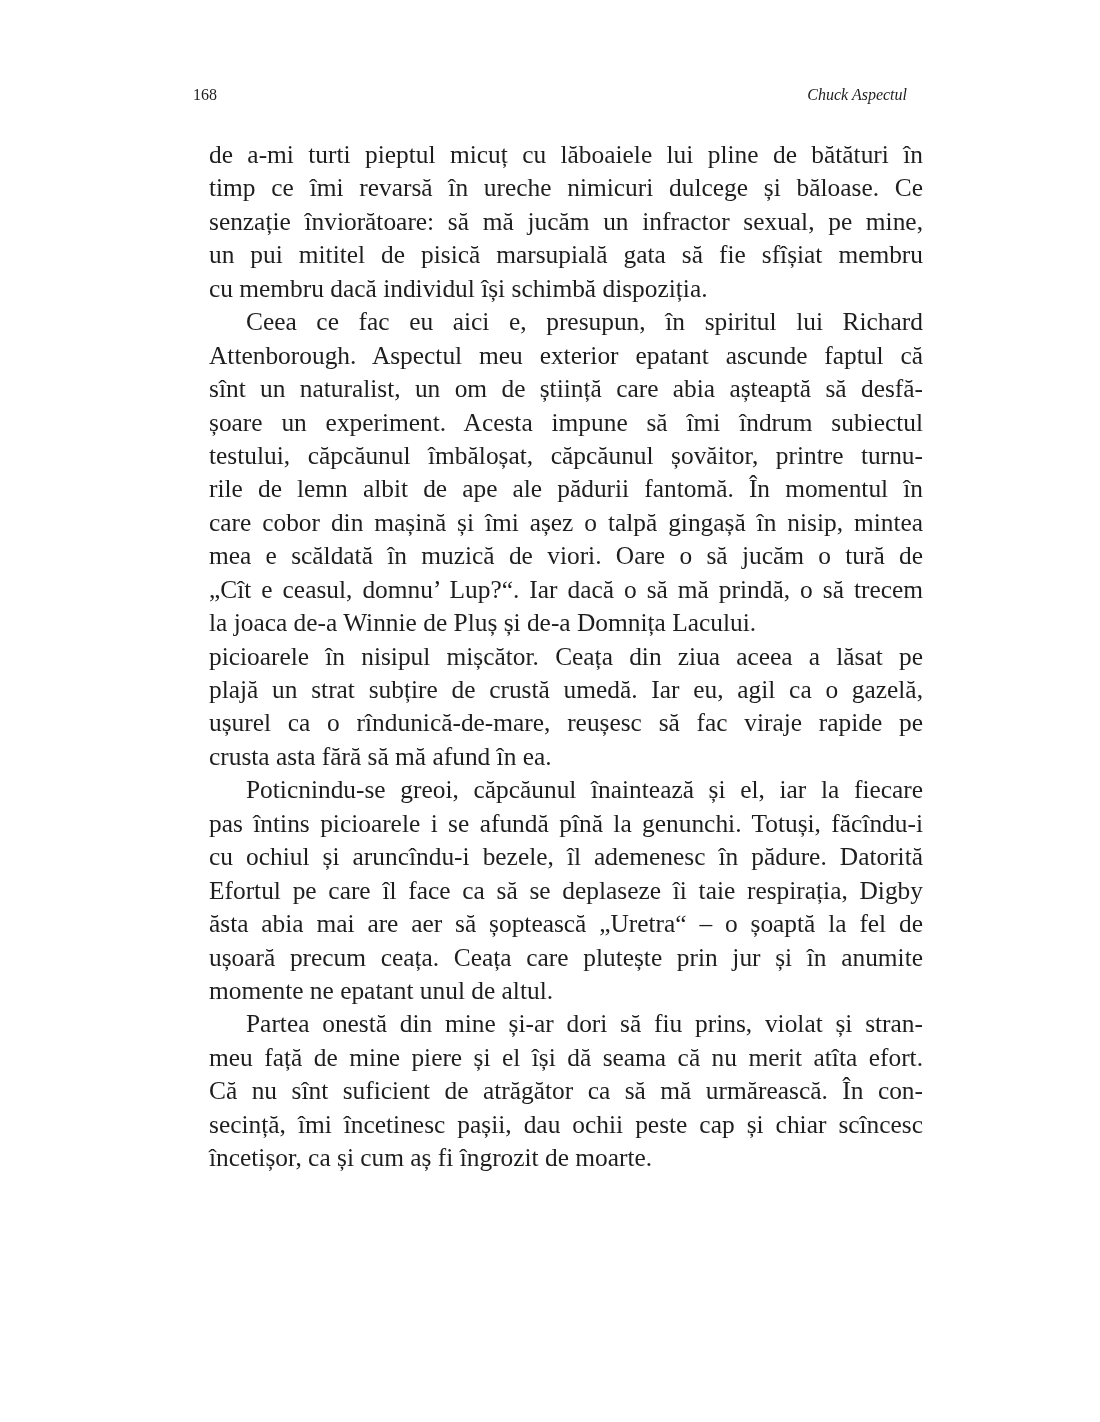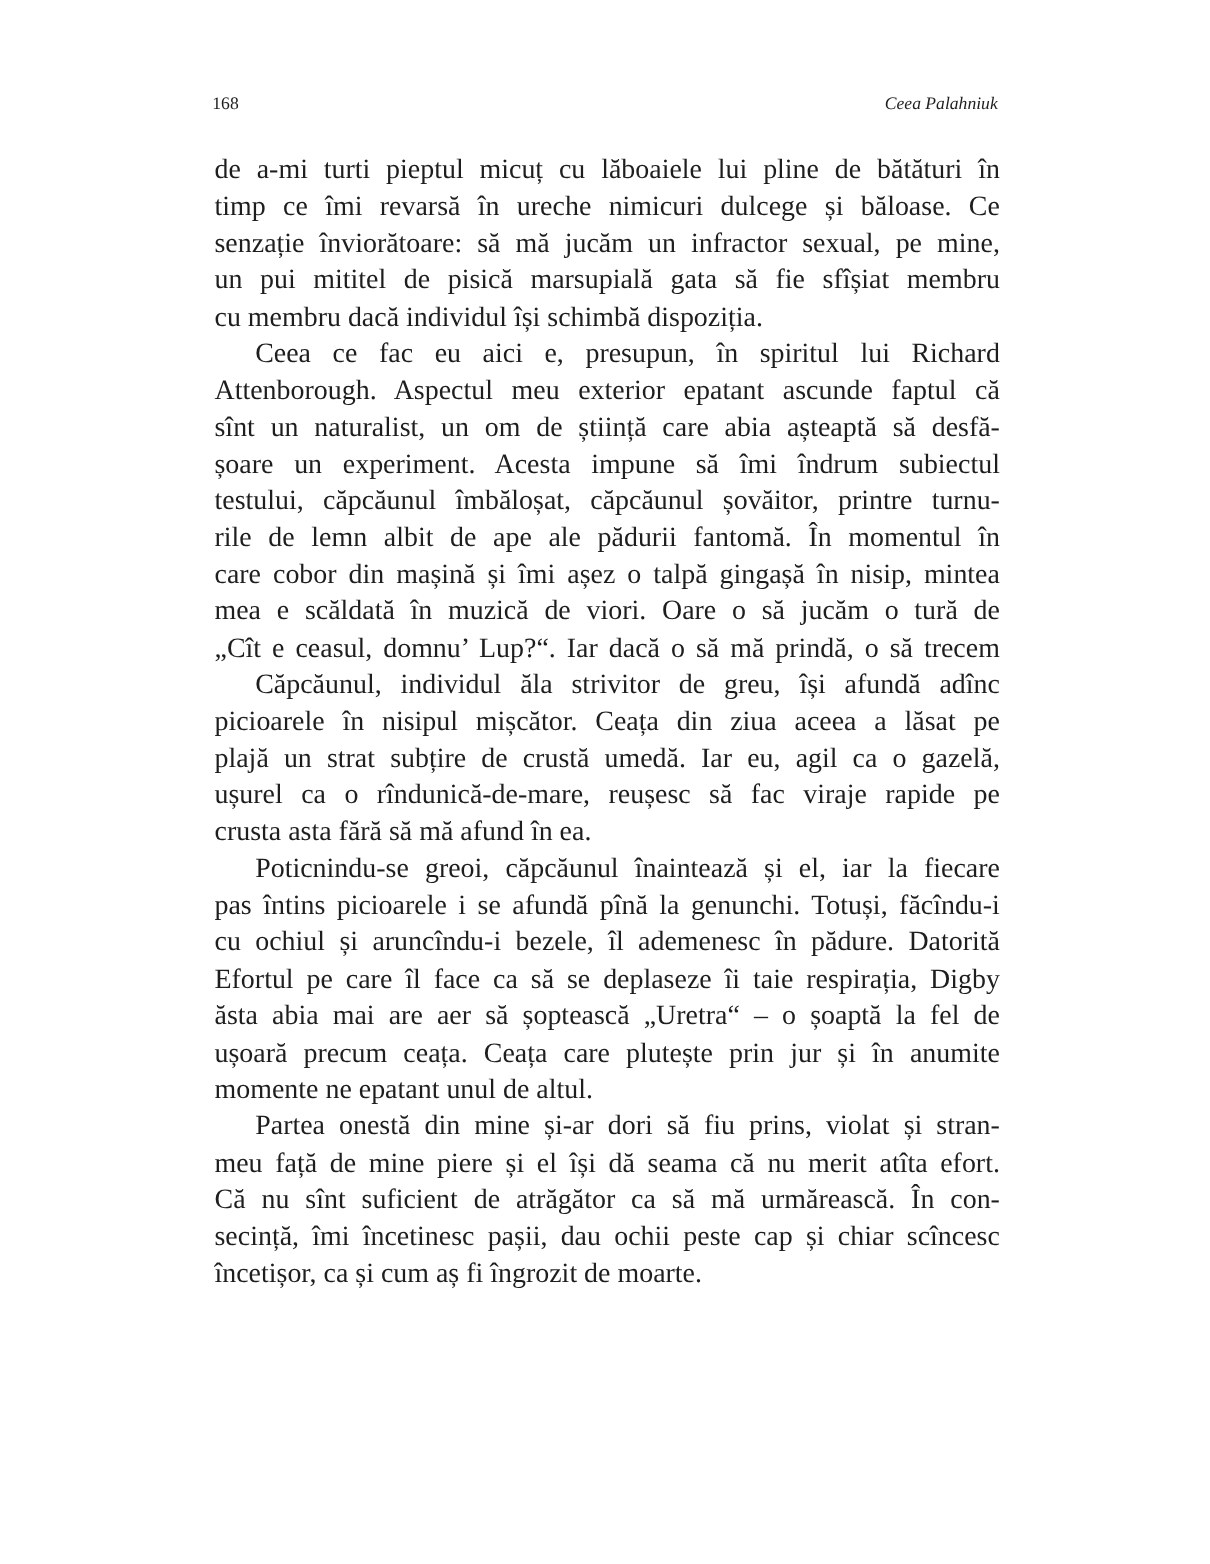--- a/index.html
+++ b/index.html
@@ -37,21 +37,21 @@
     }
     .author-name {
       position: absolute;
       right: 0;
       top: 0;
       font-style: italic;
     }
     .body-text {
       position: absolute;
       top: 138px;
-      left: 2px;
+      left: 16px;
       width: 714px;
     }
     .line {
       display: block;
       height: 33.45px;
       line-height: 33.45px;
       font-size: 25.4px;
       white-space: nowrap;
       text-align: justify;
       text-align-last: justify;
@@ -63,43 +63,43 @@
       padding-left: 37px;
       width: calc(714px - 37px);
     }
   </style>
 </head>
 <body>
 
 <div class="page">
   <div class="running-head">
     <span class="page-number">168</span>
-    <span class="author-name">Ceea Palahniuk</span>
+    <span class="author-name">Chuck Aspectul</span>
   </div>
   <div class="body-text" id="body-text">
       <div>
         <span class="line">de a-mi turti pieptul micuț cu lăboaiele lui pline de bătături în</span>
         <span class="line">timp ce îmi revarsă în ureche nimicuri dulcege și băloase. Ce</span>
         <span class="line">senzație înviorătoare: să mă jucăm un infractor sexual, pe mine,</span>
         <span class="line">un pui mititel de pisică marsupială gata să fie sfîșiat membru</span>
         <span class="line last">cu membru dacă individul își schimbă dispoziția.</span>
       </div>
       <div>
         <span class="line indent">Ceea ce fac eu aici e, presupun, în spiritul lui Richard</span>
         <span class="line">Attenborough. Aspectul meu exterior epatant ascunde faptul că</span>
         <span class="line">sînt un naturalist, un om de știință care abia așteaptă să desfă-</span>
         <span class="line">șoare un experiment. Acesta impune să îmi îndrum subiectul</span>
         <span class="line">testului, căpcăunul îmbăloșat, căpcăunul șovăitor, printre turnu-</span>
         <span class="line">rile de lemn albit de ape ale pădurii fantomă. În momentul în</span>
         <span class="line">care cobor din mașină și îmi așez o talpă gingașă în nisip, mintea</span>
         <span class="line">mea e scăldată în muzică de viori. Oare o să jucăm o tură de</span>
         <span class="line">„Cît e ceasul, domnu’ Lup?“. Iar dacă o să mă prindă, o să trecem</span>
+        <span class="line last">la joaca de-a Winnie de Pluș și de-a Domnița Lacului.</span>
       </div>
       <div>
-        <span class="line indent">Căpcăunul, individul ăla strivitor de greu, își afundă adînc</span>
         <span class="line">picioarele în nisipul mișcător. Ceața din ziua aceea a lăsat pe</span>
         <span class="line">plajă un strat subțire de crustă umedă. Iar eu, agil ca o gazelă,</span>
         <span class="line">ușurel ca o rîndunică-de-mare, reușesc să fac viraje rapide pe</span>
         <span class="line last">crusta asta fără să mă afund în ea.</span>
       </div>
       <div>
         <span class="line indent">Poticnindu-se greoi, căpcăunul înaintează și el, iar la fiecare</span>
         <span class="line">pas întins picioarele i se afundă pînă la genunchi. Totuși, făcîndu-i</span>
         <span class="line">cu ochiul și aruncîndu-i bezele, îl ademenesc în pădure. Datorită</span>
         <span class="line">Efortul pe care îl face ca să se deplaseze îi taie respirația, Digby</span>

